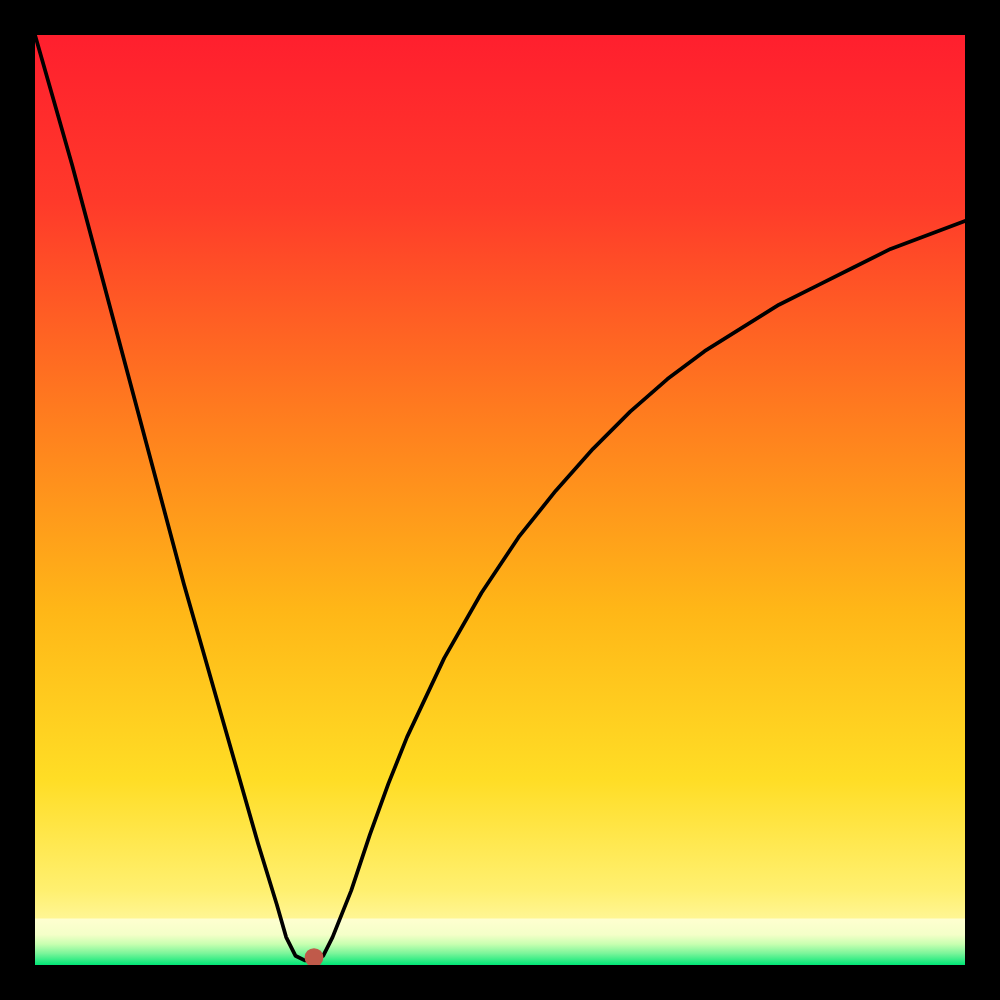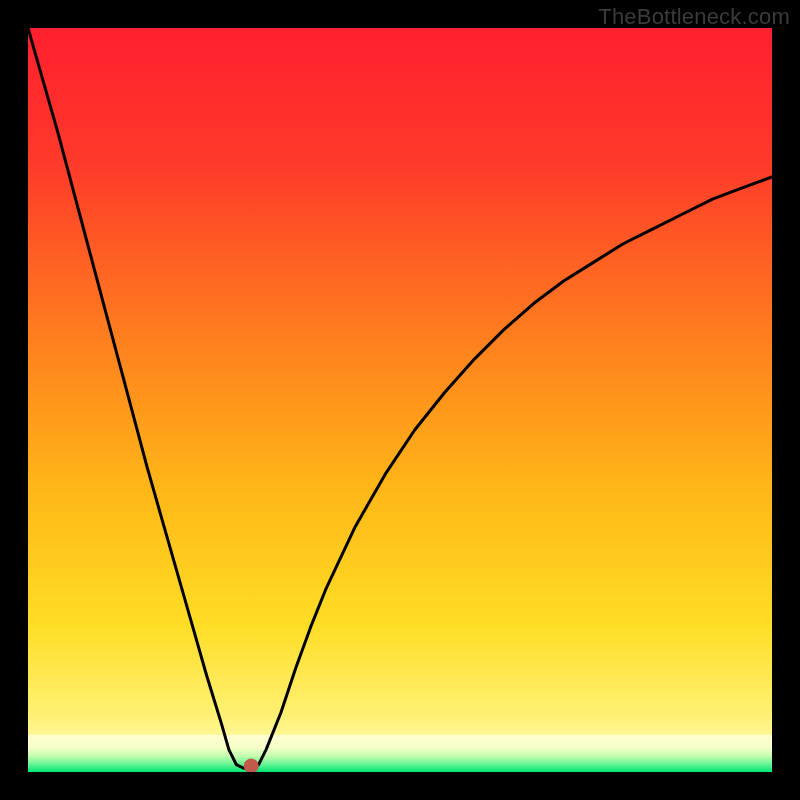--- a/index.html
+++ b/index.html
@@ -37,21 +37,20 @@
   .plot svg {
     display: block;
     width: 744px;
     height: 744px;
   }
 </style>
 </head>
 <body>
 
 <div class="frame">
-  <div class="watermark">TheBottleneck.com</div>
 
   <div class="plot">
     <svg id="chart-svg" viewBox="0 0 744 744">
         <defs>
           <linearGradient id="gMain" x1="0" y1="0" x2="0" y2="1">
             <stop offset="0%" stop-color="#ff1f2e"></stop>
             <stop offset="18%" stop-color="#ff3a2a"></stop>
             <stop offset="40%" stop-color="#ff7a1f"></stop>
             <stop offset="62%" stop-color="#ffb717"></stop>
             <stop offset="80%" stop-color="#ffdd25"></stop>

